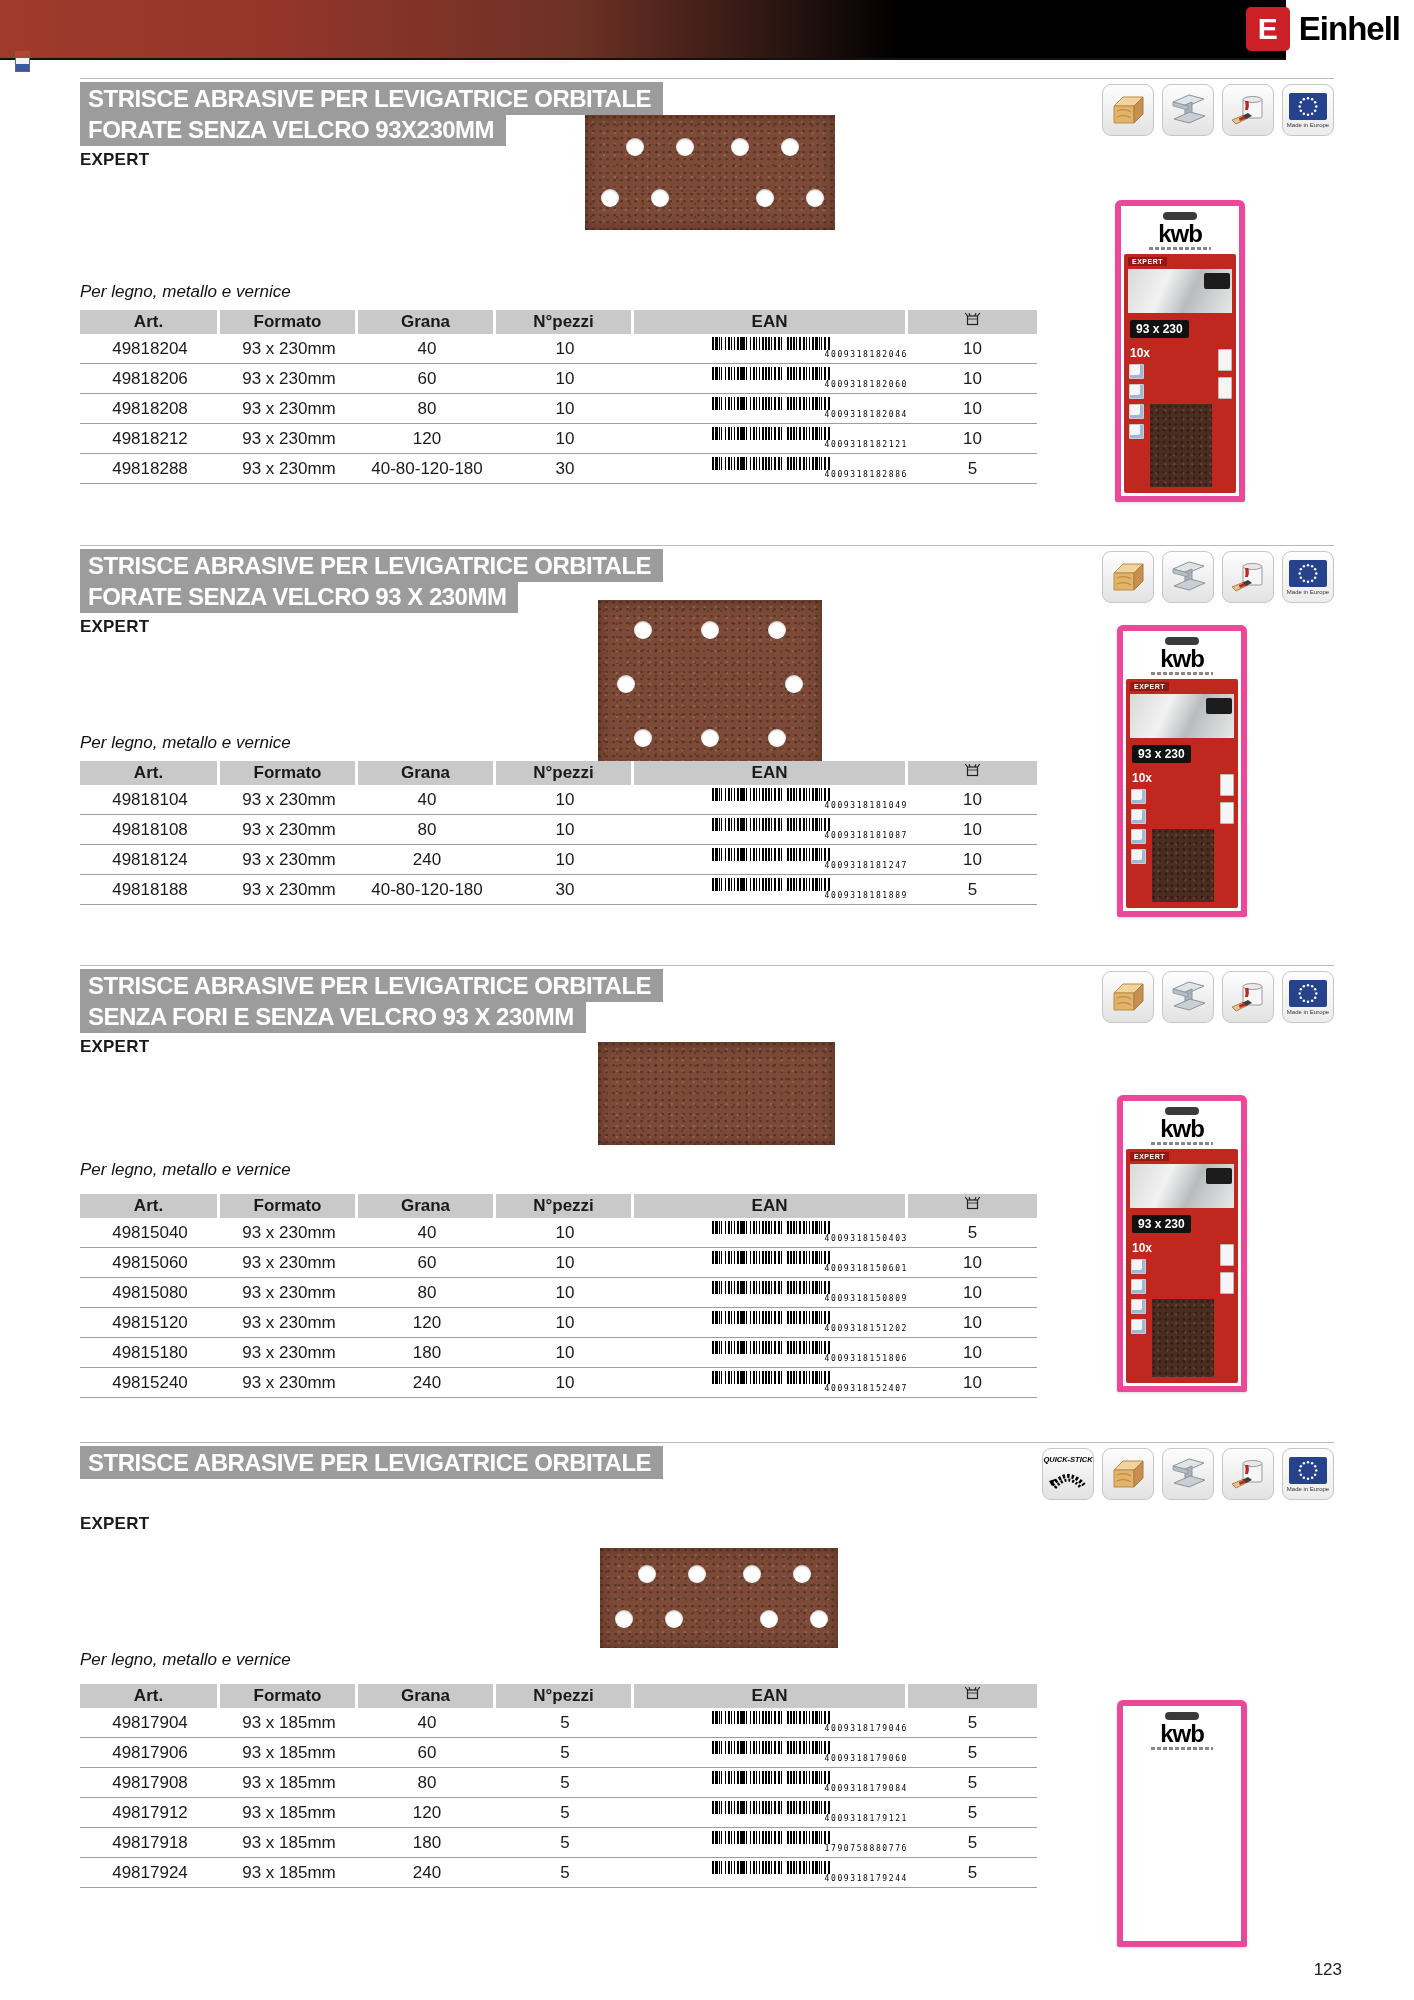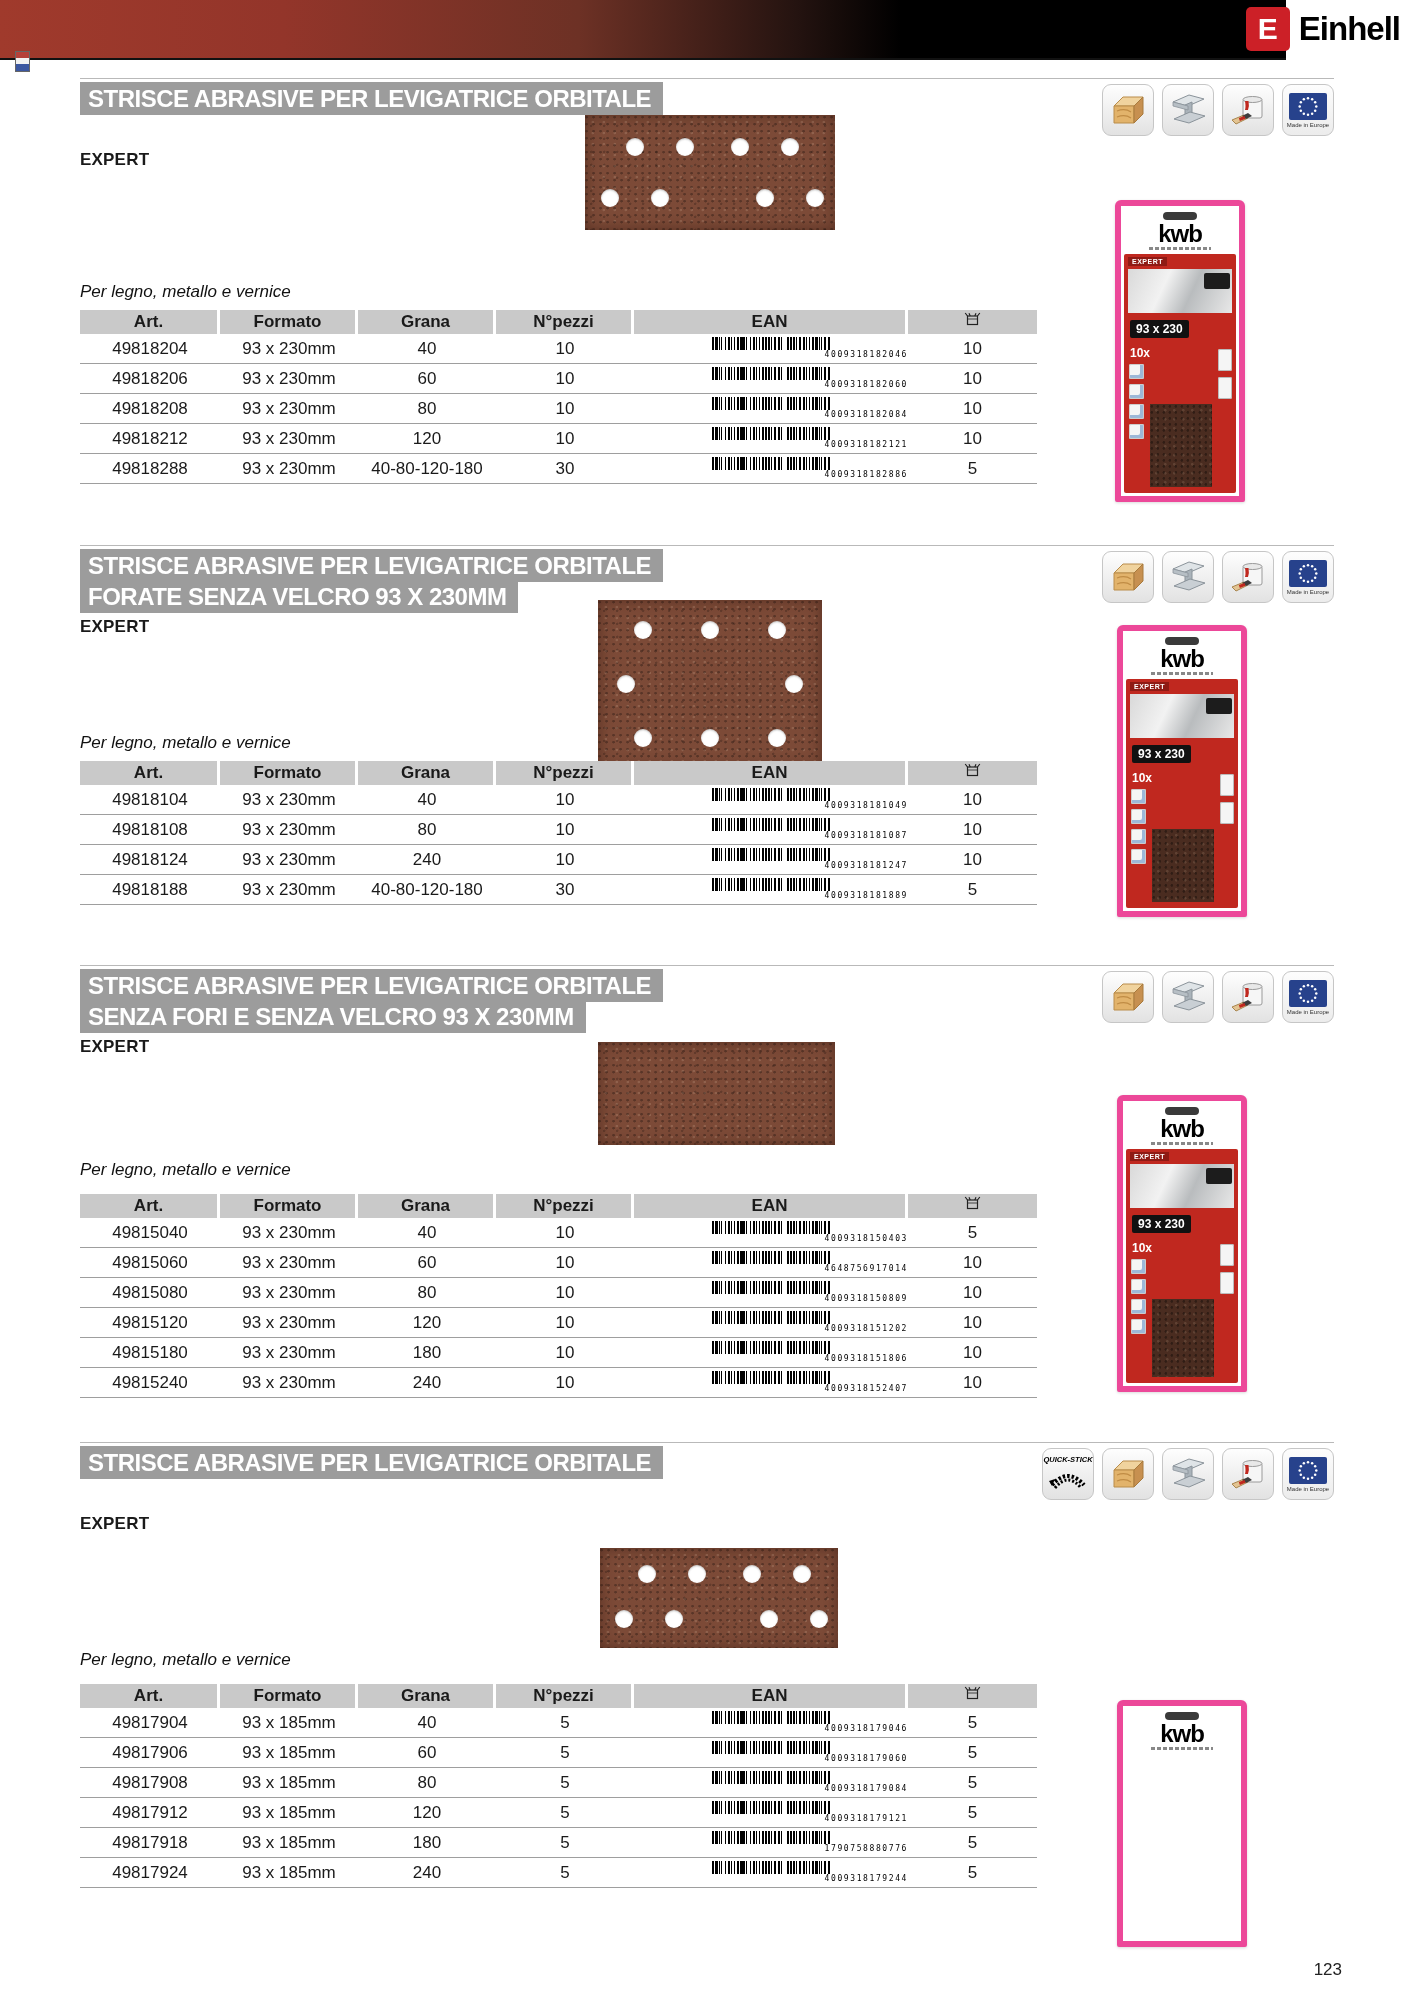--- a/index.html
+++ b/index.html
@@ -131,20 +131,21 @@
       <div class="b3"></div>
   </div>
   <div class="logo">
     <div class="logo-cube">E</div>
     <div class="logo-word">Einhell</div>
   </div>
 
   <div class="section s1">
     <div class="rule"></div>
     <div class="ttl l1">STRISCE ABRASIVE PER LEVIGATRICE ORBITALE</div>
+    <div class="ttl l2">FORATE SENZA VELCRO 93X230MM</div>
     <div class="expert">EXPERT</div>
     <div class="icons">
       <div class="tile">
   <svg width="40" height="40" viewBox="0 0 40 40">
     <polygon points="6,16 15,7 35,7 26,16" fill="#f0d39e" stroke="#b98c4a" stroke-width="1"></polygon>
     <polygon points="6,16 26,16 26,33 6,33" fill="#e2b36b" stroke="#b98c4a" stroke-width="1"></polygon>
     <polygon points="26,16 35,7 35,24 26,33" fill="#c79050" stroke="#a87a3d" stroke-width="1"></polygon>
     <path d="M9,21 q8,-3 14,1 M9,27 q8,-3 14,1" fill="none" stroke="#c08c45" stroke-width="1.2"></path>
   </svg>
 </div>
@@ -564,21 +565,21 @@
     </div>
     <div class="td">5</div>
   </div>
           <div class="trow">
     <div class="td">49815060</div>
     <div class="td">93 x 230mm</div>
     <div class="td">60</div>
     <div class="td">10</div>
     <div class="td c-ean">
       <div class="bars"></div>
-      <div class="ean-num">4648756917014</div>
+      <div class="ean-num">4009318150601</div>
     </div>
     <div class="td">10</div>
   </div>
           <div class="trow">
     <div class="td">49815080</div>
     <div class="td">93 x 230mm</div>
     <div class="td">80</div>
     <div class="td">10</div>
     <div class="td c-ean">
       <div class="bars"></div>

